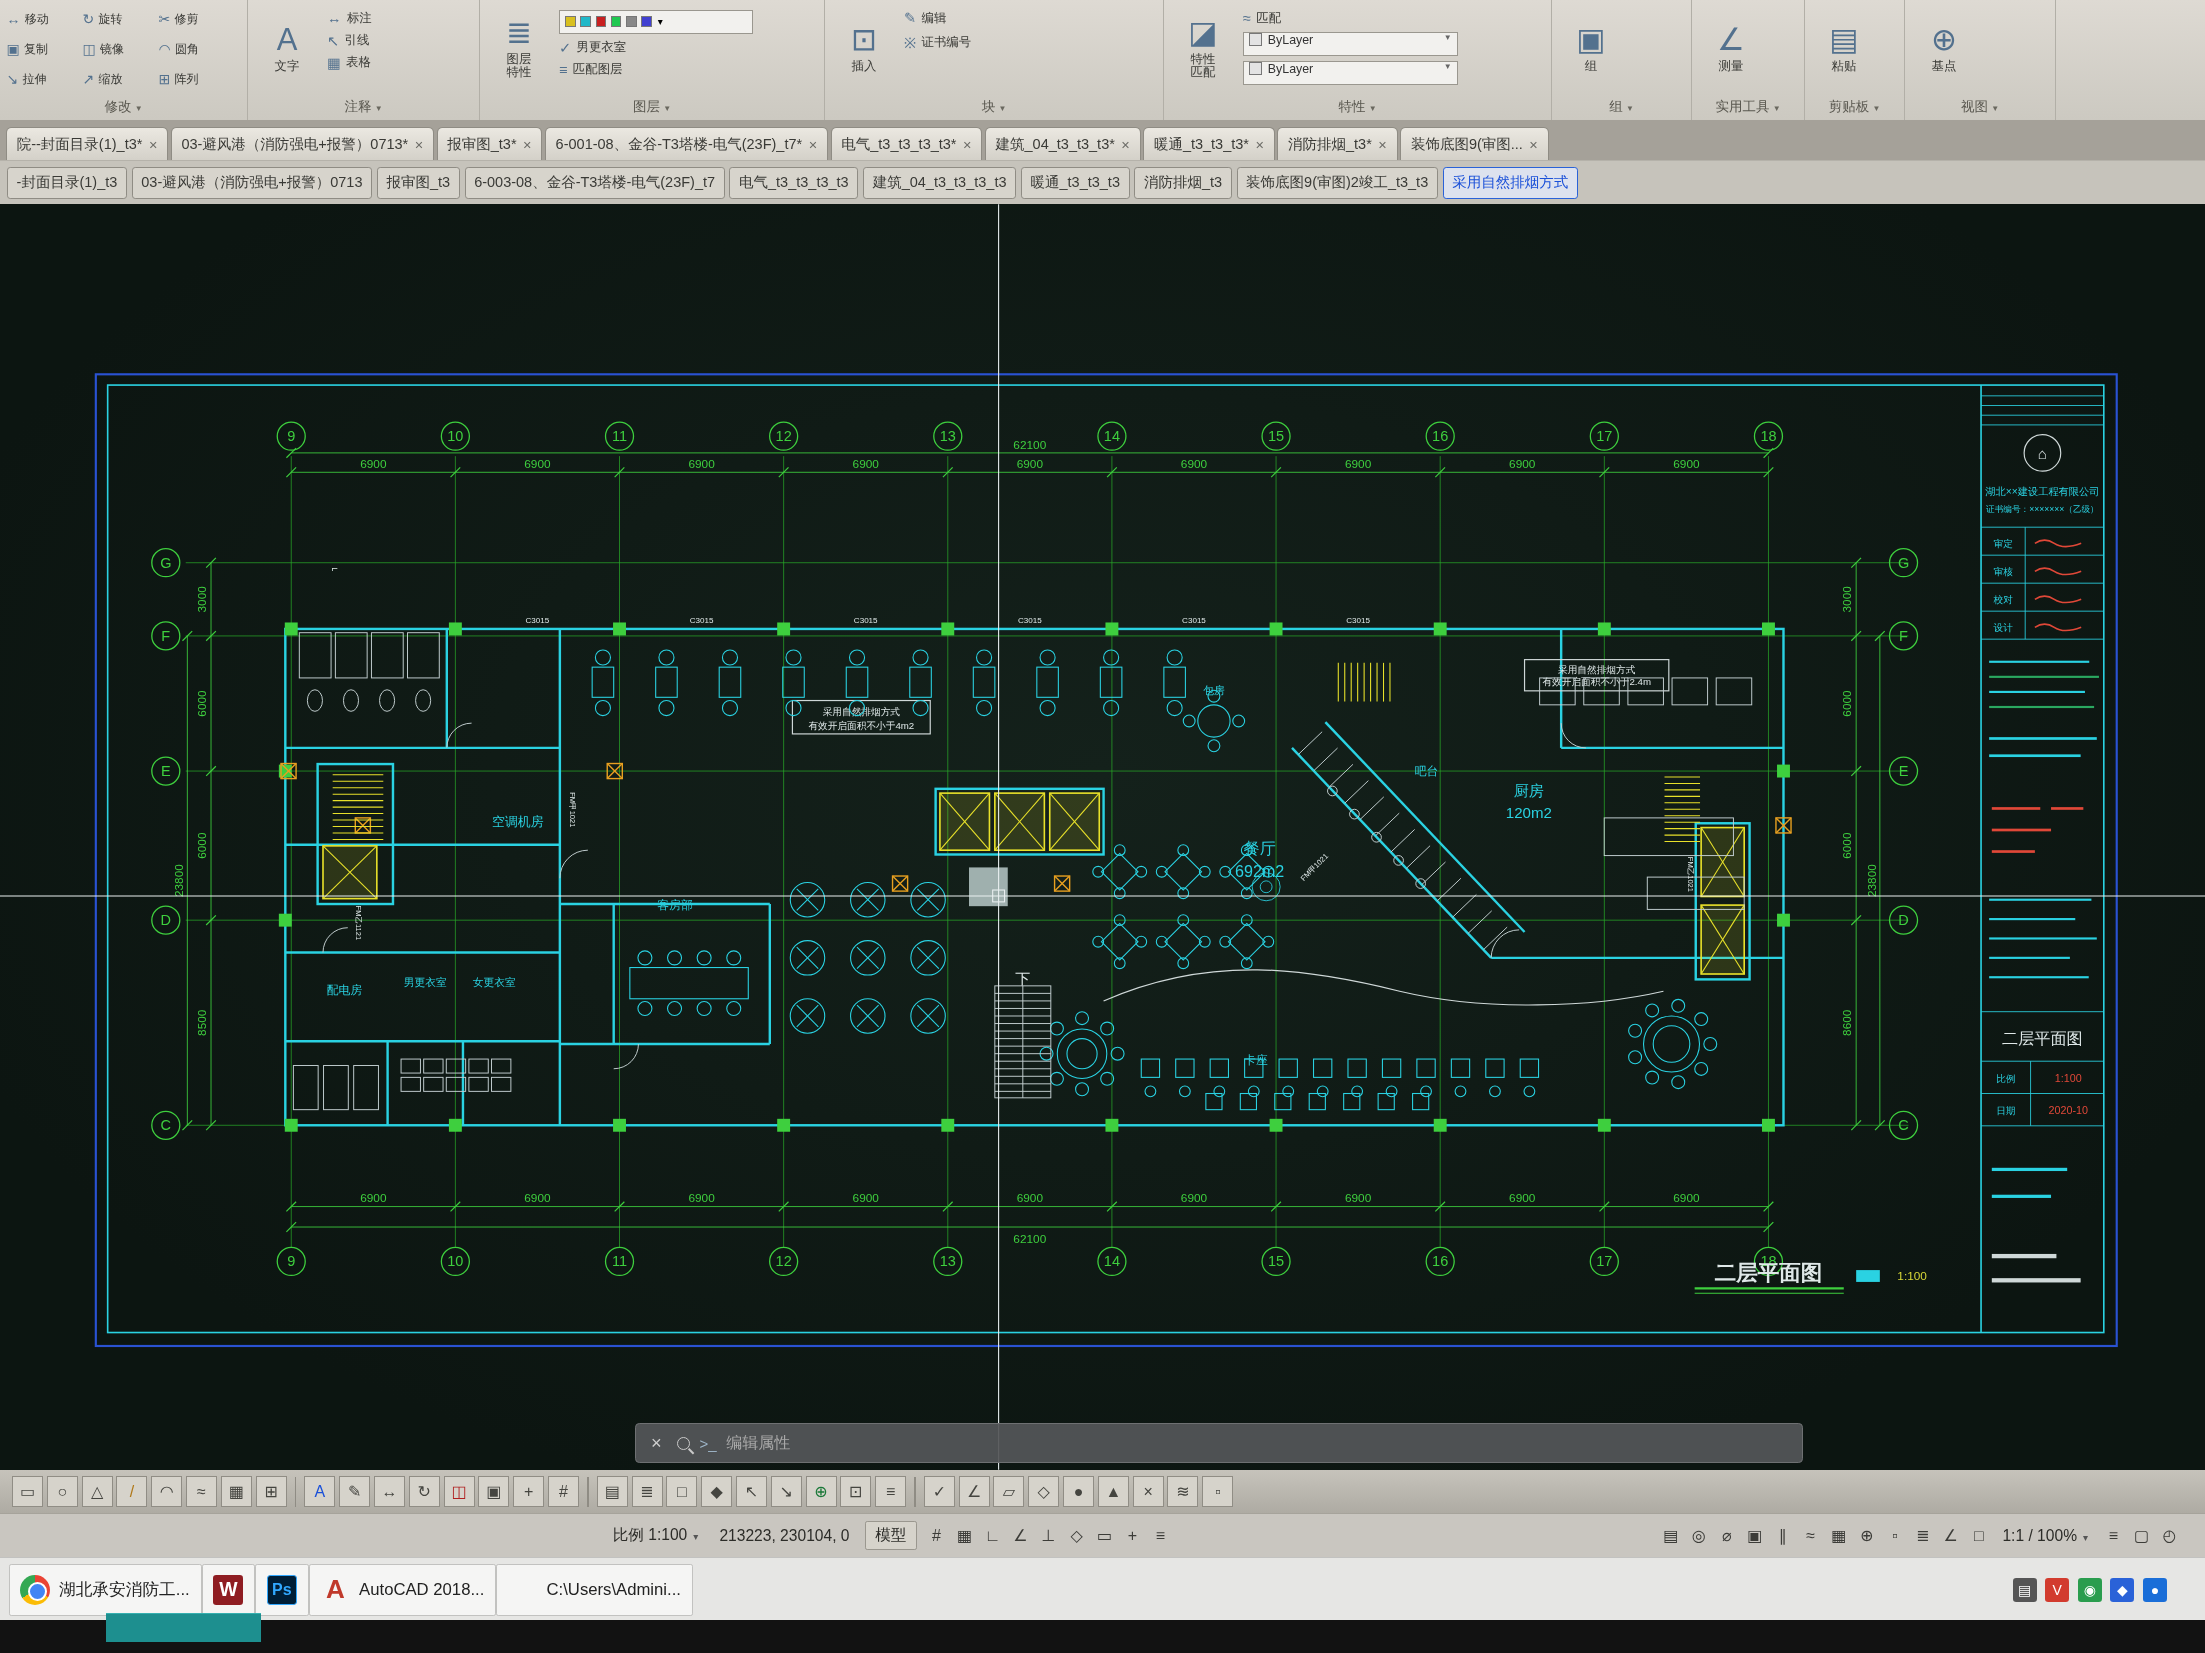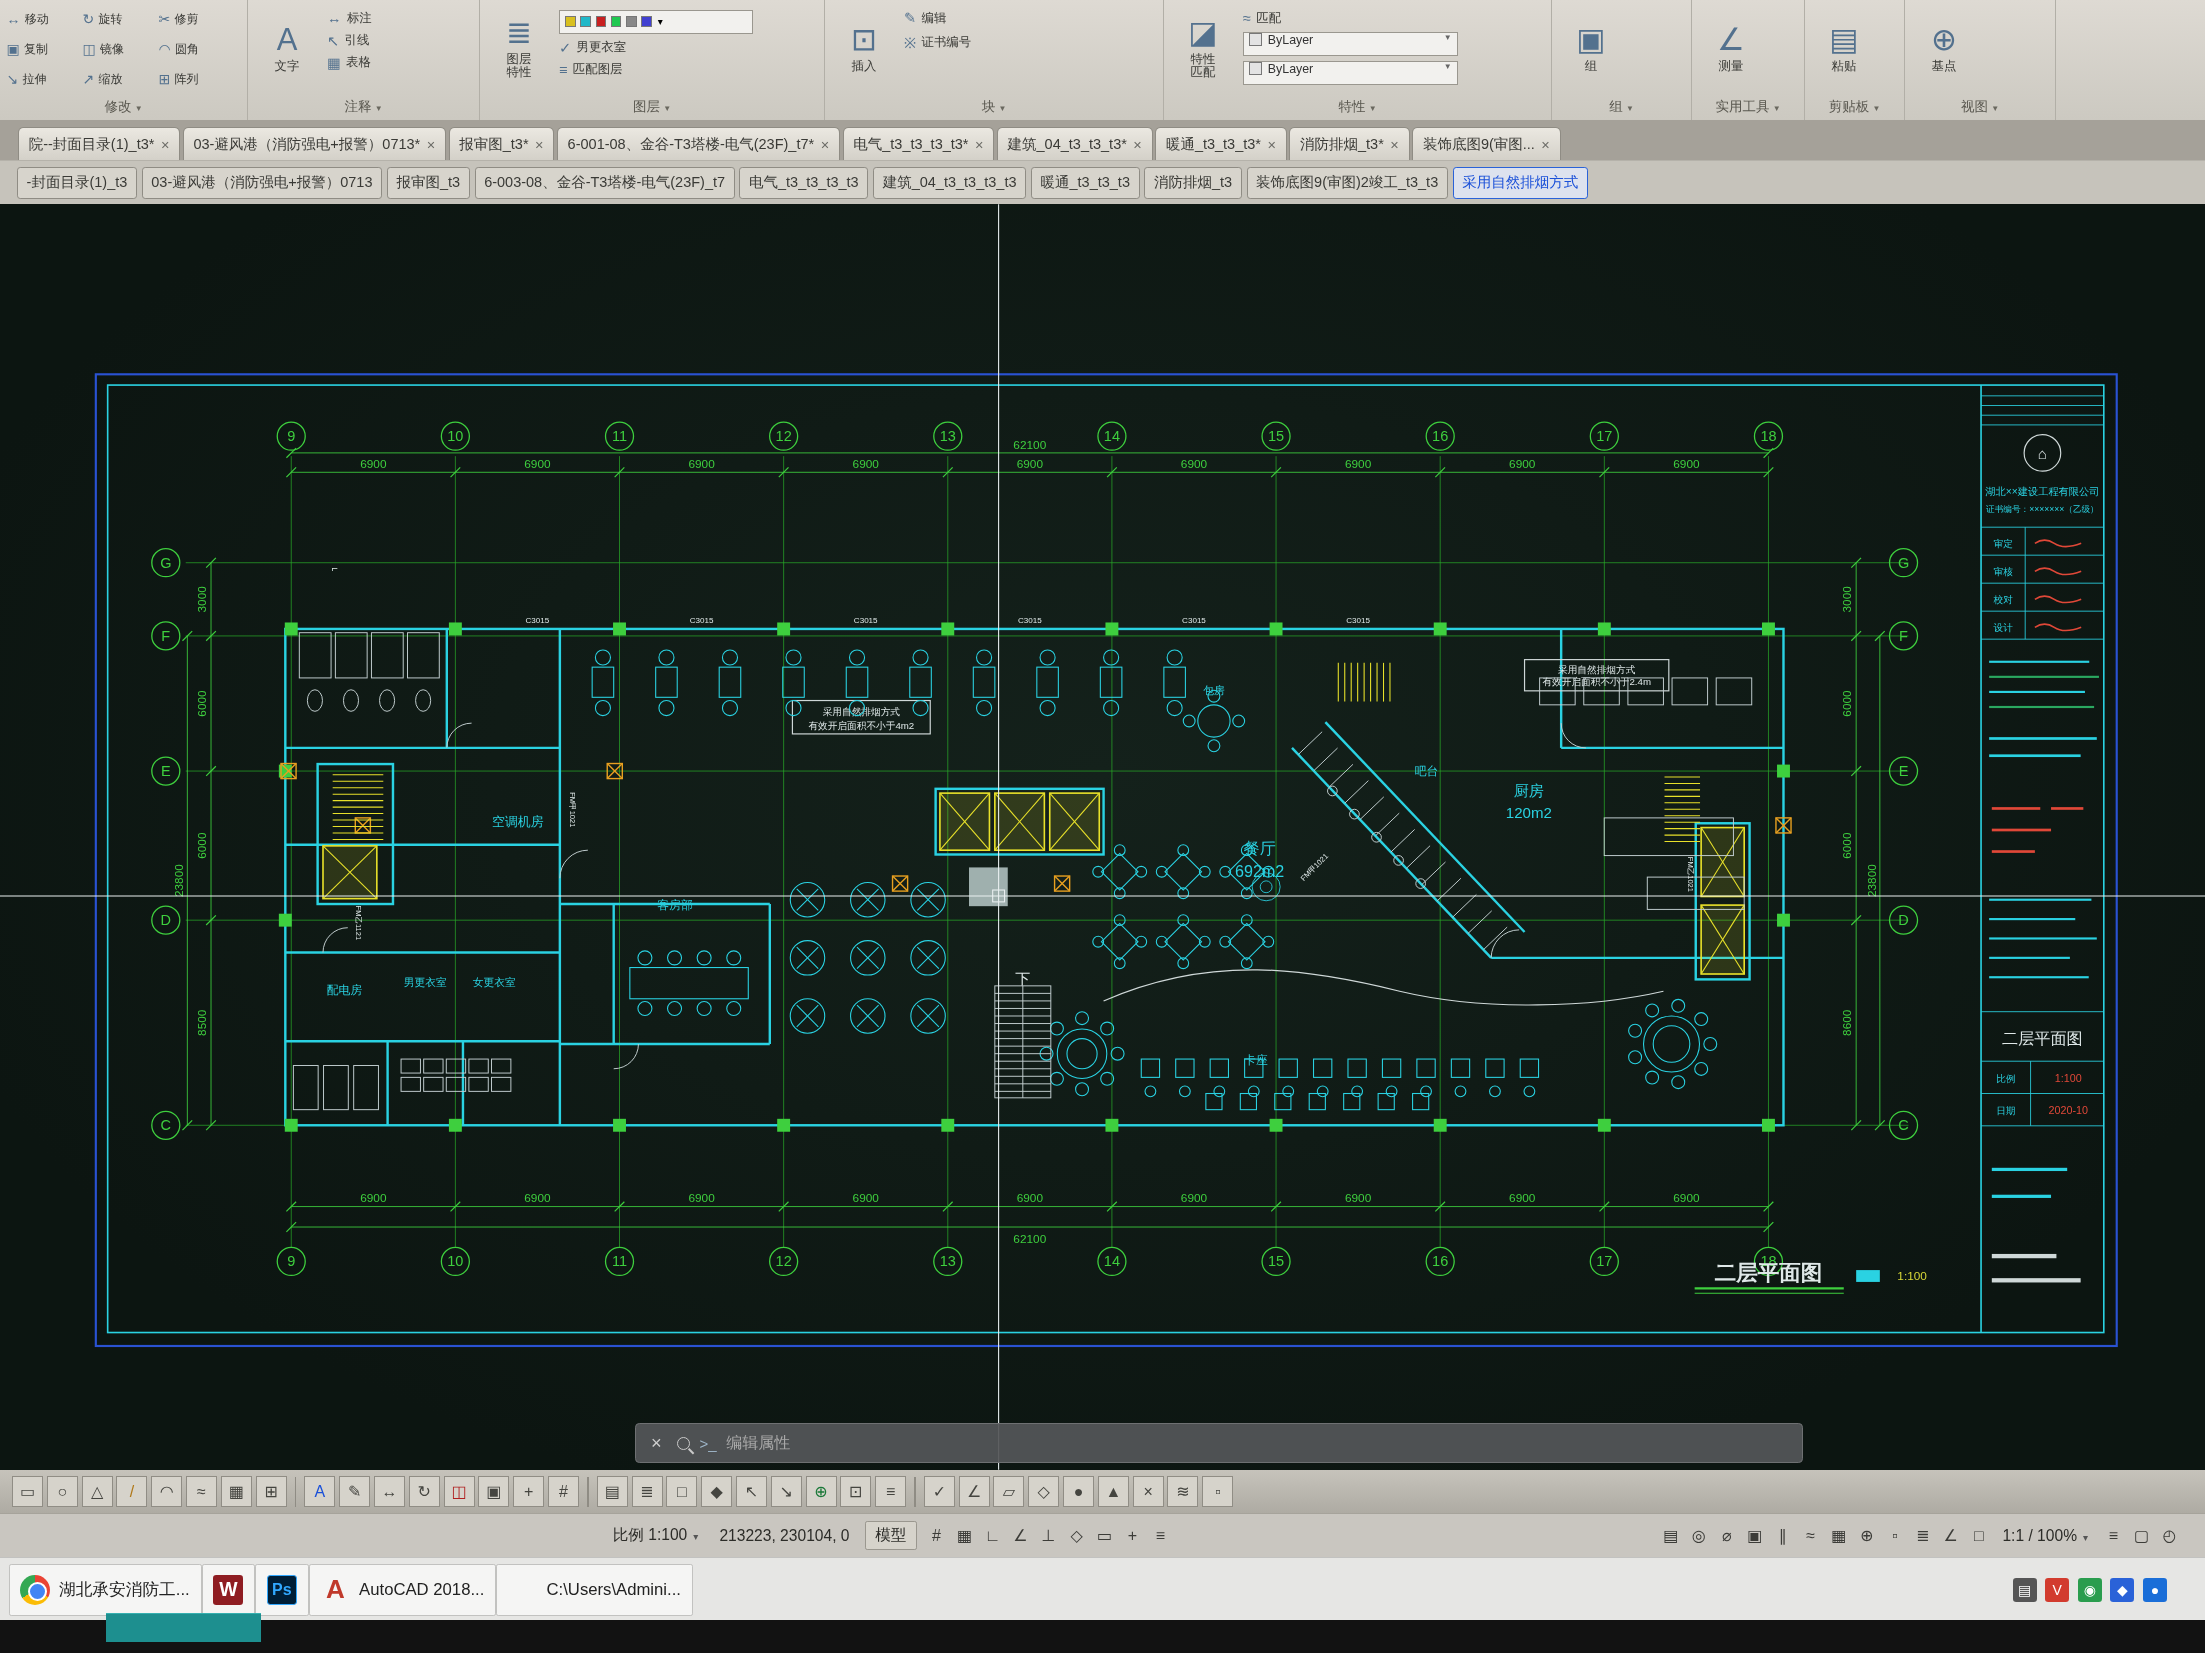--- a/index.html
+++ b/index.html
@@ -24,27 +24,27 @@
   .smallbtn{display:flex;align-items:center;gap:5.4px;background:none;border:none;font-size:12.4px;color:#3a3a36;white-space:nowrap}
   .smallbtn .glyph{font-size:14.5px;color:#53718e}
   .dropdown{width:215px;height:24px;background:#f2f1ee;border:0.5px solid #9a978f;display:flex;align-items:flex-start;gap:5.4px;padding:0 5.4px;font-size:12.4px;color:#333}
   .dropdown .swatch{width:13px;height:13px;background:#e3e3e3;border:0.5px solid #777;flex:none}
   .dropdown .dcaret{margin-left:auto;font-size:8px;color:#666}
   .layerstrip{width:194px;height:24px;background:#f2f1ee;border:0.5px solid #9a978f;display:flex;align-items:center;gap:4.3px;padding:0 5.4px}
   .chip{width:10.8px;height:10.8px;border:0.5px solid #777;flex:none}
 
   
   #tabs1{position:absolute;left:0;top:120px;width:2205px;height:41px;background:#a5a199;
-    display:flex;align-items:flex-end;padding-left:18px;overflow:hidden}
+    display:flex;align-items:flex-end;padding-left:6px;overflow:hidden}
   .tab1{height:34px;background:linear-gradient(#ebe8e1,#d3d0c8);border:1.1px solid #8f8c84;border-bottom:none;
     border-radius:5.4px 5.4px 0 0;display:flex;align-items:center;gap:6.5px;padding:0 9.7px;
     font-size:14.5px;color:#39393五5;margin-right:2.7px;white-space:nowrap;color:#3a3a36}
   .tab1 .x{color:#6b6b66;font-size:14.5px}
   #tabs2{position:absolute;left:0;top:160px;width:2205px;height:44px;background:#c6c3bb;
-    display:flex;align-items:center;padding:0 17px;gap:4.8px;overflow:hidden;border-top:0.5px solid #b5b2aa}
+    display:flex;align-items:center;padding:0 7px;gap:4.8px;overflow:hidden;border-top:0.5px solid #b5b2aa}
   .tab2{height:32px;border:1.1px solid #8f8c84;background:#d7d4cc;border-radius:3.2px;display:flex;align-items:center;
     padding:0 8.6px;font-size:14.5px;color:#3a3a36;white-space:nowrap}
   .tab2.active{border-color:#2a62d8;color:#1a50d8;background:#dde2ee}
 
   
   #canvas{position:absolute;left:0;top:204px;width:2205px;height:1266px;overflow:hidden;
     background:radial-gradient(ellipse at 50% 45%, #14211b 0%, #0c1511 78%)}
   #plan{position:absolute;left:0;top:0}
 
   

